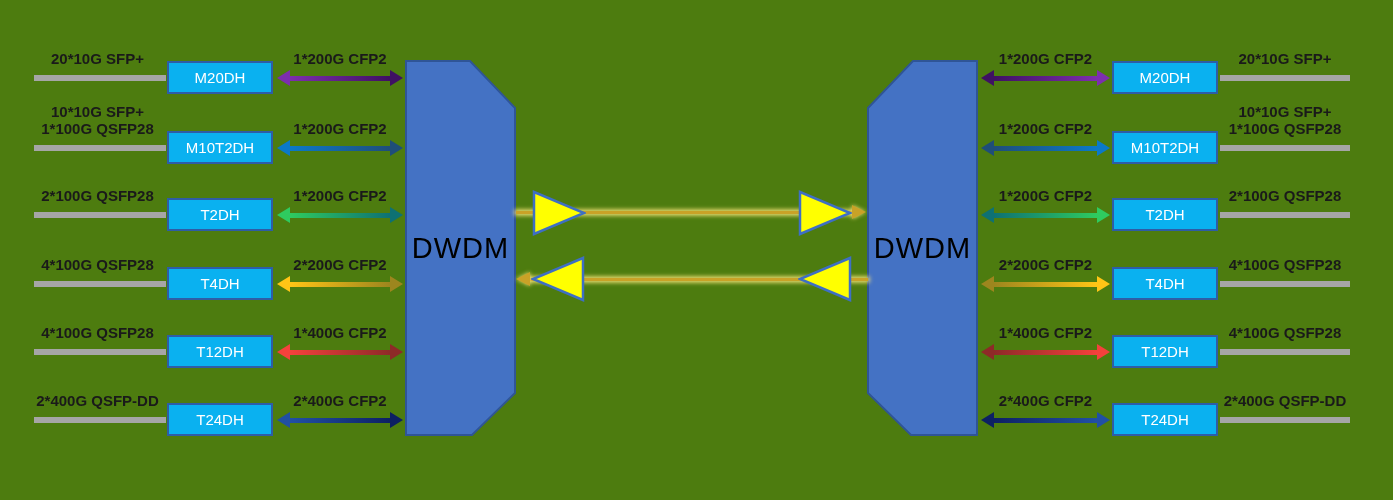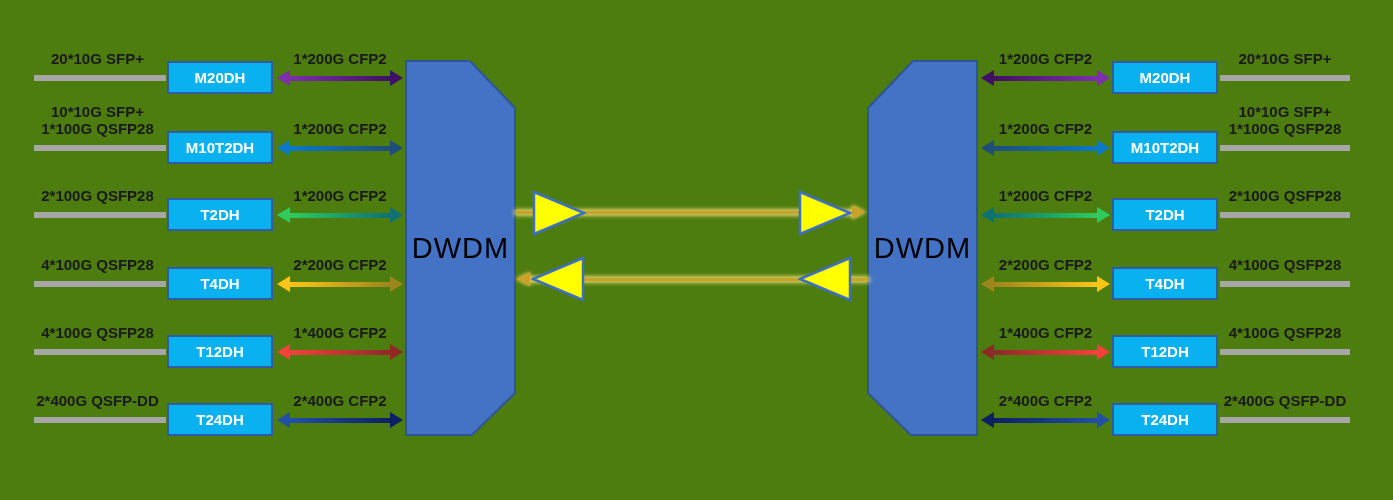--- a/index.html
+++ b/index.html
@@ -21,21 +21,21 @@
   .arrow.rev .ah.r{border-left-color:var(--c1);}
   .arrow.rev .shaft{background:linear-gradient(90deg,var(--c2),var(--c1));}
   .arrow.gray .ah.l{border-right-color:var(--gray);}
   .arrow.gray .ah.r{border-left-color:var(--gray);}
   .arrow.gray .shaft{background:var(--gray);height:6px;}
   .module-box{
     position:absolute;top:23px;width:106px;height:33px;box-sizing:border-box;
     background:var(--box-fill);border:2px solid var(--box-border);
     display:flex;align-items:center;justify-content:center;
   }
-  .module-box span{color:#fff;font-weight:bold;font-size:15px;}
+  .module-box span{color:#fff;font-weight:normal;font-size:15px;}
   .dwdm{position:absolute;width:113px;height:378px;}
   .dwdm svg{position:absolute;left:0;top:0;}
   .dwdm polygon{fill:var(--dwdm-fill);stroke:var(--dwdm-border);stroke-width:2;}
   .dwdm .dwdm-text{
     position:absolute;left:0;top:0;width:100%;height:100%;
     display:flex;align-items:center;justify-content:center;
     font-size:29px;color:#000;letter-spacing:1px;
   }
   .fiber{position:absolute;height:3px;background:var(--fiber);
     box-shadow:0 0 4px 1.5px rgba(255,233,125,.95);}

